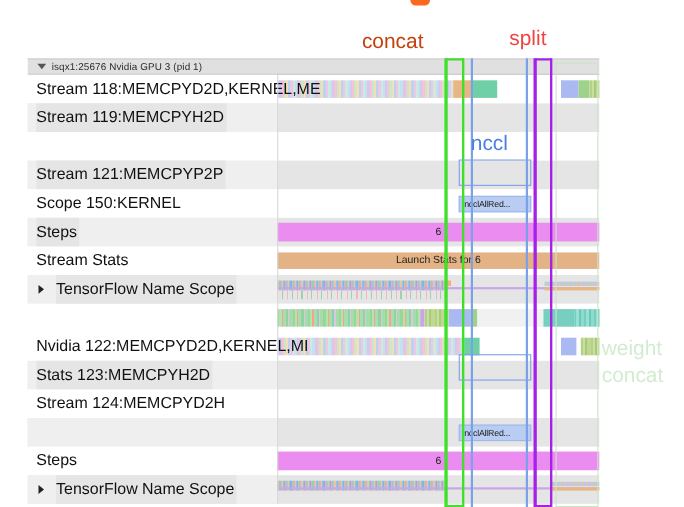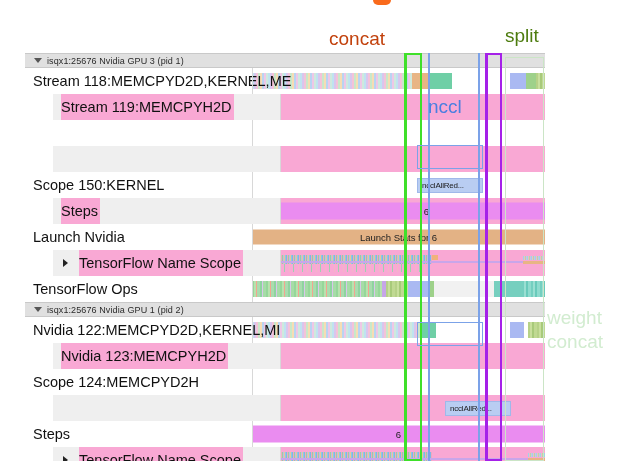--- a/index.html
+++ b/index.html
@@ -2,39 +2,39 @@
 <html><head>
 <meta charset="utf-8">
 <style>
   html,body{margin:0;padding:0;background:#ffffff;}
   body{width:622px;height:461px;position:relative;overflow:hidden;
        font-family:"Liberation Sans",sans-serif;-webkit-font-smoothing:antialiased;}
 
   
   .anno{position:absolute;font-size:19px;font-weight:400;white-space:nowrap;z-index:40;}
   #anno-concat{left:329px;top:28px;color:#c2410c;}
-  #anno-split{left:463px;top:25px;color:#4d7c0f;margin-left:42px;}
-  #anno-nccl{left:428px;top:96px;color:#4a7ee0;}
+  #anno-split{left:463px;top:25px;color:#ef4444;}
+  #anno-nccl{left:428px;top:120px;color:#4a7ee0;}
   #anno-weight{left:547px;top:306px;color:#d2ecd0;line-height:24px;}
   #anno-weight span{display:block;}
   #orange-stub{position:absolute;left:373px;top:0px;width:18px;height:5px;
                background:#f96a1c;border-radius:0 0 9px 9px;z-index:40;}
 
   
   #panel{position:absolute;left:25px;top:53px;width:520px;height:408px;
          background:#ffffff;overflow:hidden;}
   .grp{height:15px;background:#e0e0e0;border-top:1px solid #c9c9c9;
        border-bottom:1px solid #c9c9c9;display:flex;align-items:center;
        padding-left:9px;box-sizing:border-box;}
   .grp .tri{width:0;height:0;border-left:4px solid transparent;border-right:4px solid transparent;
             border-top:5px solid #555;margin-right:5px;}
   .grp .gl{font-size:9px;color:#2b2b2b;letter-spacing:.1px;}
 
   .row{position:relative;height:26px;}
-  .row.alt{background:#f9a8d4;margin-left:28px;}
+  .row.alt{background:#e5e5e5;}
   .lbl{position:absolute;left:8px;top:0;height:100%;display:flex;align-items:center;
        font-size:14.5px;color:#111;white-space:nowrap;z-index:6;
        background:inherit;padding-right:2px;}
   .lbl.indent{left:26px;}
   .lbl .tri2{width:0;height:0;border-left:5px solid #222;border-top:4px solid transparent;
              border-bottom:4px solid transparent;position:absolute;left:-16px;top:9px;}
   
   .gutter{position:absolute;left:0;top:0;width:227px;height:100%;z-index:5;}
   .row .gutter{background:#ffffff;}
   .row.alt .gutter{background:#efefef;}
@@ -128,20 +128,21 @@
   </div>
 
   <div class="row">
     <div class="gutter"></div>
     <div class="tl"></div>
     <div class="sep"></div>
   </div>
 
   <div class="row alt">
     <div class="gutter"></div>
+    <div class="lbl">Stream 121:MEMCPYP2P</div>
     <div class="tl"></div>
     <div class="sep"></div>
   </div>
 
   <div class="row">
     <div class="gutter"></div>
     <div class="lbl">Scope 150:KERNEL</div>
     <div class="tl">
       <div class="nccl-blk" style="left:165px;top:6px;width:66px;height:15px;">ncclAllRed...</div>
     </div>
@@ -153,21 +154,21 @@
     <div class="lbl">Steps</div>
     <div class="tl">
       <div class="band solid-magenta" style="left:0;width:293px;height:17px;"></div>
       <div class="cap" style="left:0;width:293px;">6</div>
     </div>
     <div class="sep"></div>
   </div>
 
   <div class="row">
     <div class="gutter"></div>
-    <div class="lbl">Launch Nvidia</div>
+    <div class="lbl">Stream Stats</div>
     <div class="tl">
       <div class="band solid-tan" style="left:0;width:293px;height:15px;"></div>
       <div class="cap" style="left:0;width:293px;">Launch Stats for 6</div>
     </div>
     <div class="sep"></div>
   </div>
 
   <div class="row alt">
     <div class="gutter"></div>
     <div class="lbl indent">
@@ -180,61 +181,56 @@
       <div class="band" style="left:152px;width:6px;height:5px;top:5px;transform:none;background:#f0b27a;"></div>
       <div class="band" style="left:0;width:293px;height:1.5px;top:11px;transform:none;background:#c9a6ea;"></div>
       <div class="band stripe-thin" style="left:243px;width:50px;height:4px;top:6px;transform:none;"></div>
       <div class="band" style="left:243px;width:50px;height:3px;top:11px;transform:none;background:#e8b585;"></div>
     </div>
     <div class="sep"></div>
   </div>
 
   <div class="row">
     <div class="gutter"></div>
-    <div class="lbl">TensorFlow Ops</div>
     <div class="tl">
       <div class="band stripe-green" style="left:0;width:130px;height:16px;"></div>
       <div class="band" style="left:130px;width:4px;height:16px;background:#c6a6e8;"></div>
       <div class="band stripe-olive" style="left:134px;width:22px;height:16px;"></div>
       <div class="band solid-blue" style="left:156px;width:20px;height:16px;"></div>
       <div class="band" style="left:176px;width:6px;height:16px;background:#9ed18a;"></div>
       <div class="band" style="left:182px;width:60px;height:16px;background:#f1f1f1;"></div>
       <div class="band" style="left:242px;width:28px;height:16px;background:#76cfbf;"></div>
       <div class="band stripe-teal" style="left:270px;width:50px;height:16px;"></div>
     </div>
     <div class="sep"></div>
   </div>
 
-  <div class="grp">
-    <span class="tri"></span>
-    <span class="gl">isqx1:25676 Nvidia GPU 1 (pid 2)</span>
-  </div>
 
   <div class="row">
     <div class="gutter"></div>
     <div class="lbl">Nvidia 122:MEMCPYD2D,KERNEL,MI</div>
     <div class="tl">
       <div class="band stripe-pastel" style="left:0;width:170px;height:16px;"></div>
       <div class="band" style="left:170px;width:14px;height:16px;background:#6fcfa6;"></div>
       <div class="band" style="left:258px;width:14px;height:16px;background:#aab9f2;"></div>
       <div class="band stripe-olive" style="left:276px;width:44px;height:16px;"></div>
     </div>
     <div class="sep"></div>
   </div>
 
   <div class="row alt">
     <div class="gutter"></div>
-    <div class="lbl">Nvidia 123:MEMCPYH2D</div>
-    <div class="tl"></div>
-    <div class="sep"></div>
-  </div>
-
-  <div class="row">
-    <div class="gutter"></div>
-    <div class="lbl">Scope 124:MEMCPYD2H</div>
+    <div class="lbl">Stats 123:MEMCPYH2D</div>
+    <div class="tl"></div>
+    <div class="sep"></div>
+  </div>
+
+  <div class="row">
+    <div class="gutter"></div>
+    <div class="lbl">Stream 124:MEMCPYD2H</div>
     <div class="tl"></div>
     <div class="sep"></div>
   </div>
 
   <div class="row alt">
     <div class="gutter"></div>
     <div class="tl">
       <div class="nccl-blk" style="left:165px;top:6px;width:66px;height:15px;">ncclAllRed...</div>
     </div>
     <div class="sep"></div>

